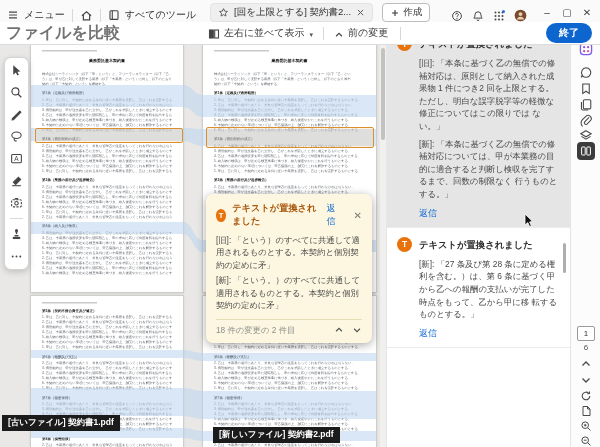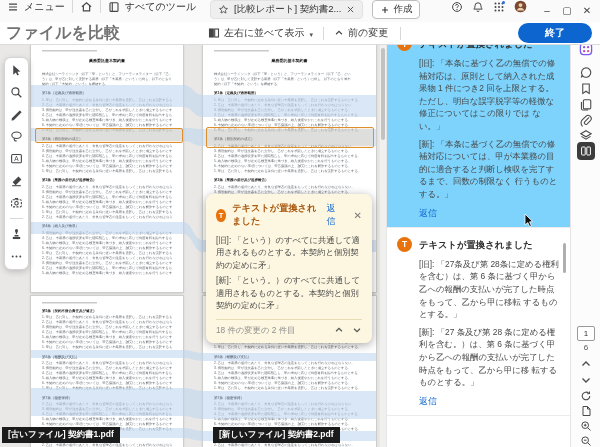--- a/index.html
+++ b/index.html
@@ -2,37 +2,37 @@
 <html><head>
 <meta charset="utf-8">
 <style>
   html,body{margin:0;padding:0}
   body{width:600px;height:447px;overflow:hidden;position:relative;
        font-family:"Liberation Sans","DejaVu Sans",sans-serif;background:#e9e8e6;color:#333}
   svg{display:block}
   .ic{flex:0 0 auto}
   
   .bar1{position:absolute;top:0;left:0;right:0;height:22px;background:#fafafa;
-        border-bottom:1px solid #e0e0e0;display:flex;align-items:flex-start;z-index:40;font-size:10px}
+        border-bottom:1px solid #e0e0e0;display:flex;align-items:flex-end;z-index:40;font-size:10px}
   .bar1 .grp{display:flex;align-items:center;gap:5px}
   .vsep{width:1px;height:13px;background:#d8d8d8;margin:0 7px}
   .tab{display:flex;align-items:center;gap:5px;background:#efefef;border:1px solid #e2e2e2;
        border-radius:4px;padding:2px 7px;margin-left:14px;font-size:9.5px;color:#2f2f2f}
   .createbtn{display:flex;align-items:center;gap:3px;border:1px solid #bdbdbd;border-radius:4px;
        padding:2px 7px;margin-left:9px;font-size:9.5px;background:#fff}
   .winctl{display:flex;align-items:center;gap:0;margin-left:10px}
   .winbtn{width:20px;height:20px;display:flex;align-items:center;justify-content:center;color:#444;font-size:10px}
   
   .bar2{position:absolute;top:22px;left:0;right:0;height:22px;background:#fff;
         border-bottom:1px solid #dcdcdc;display:flex;align-items:center;z-index:40;font-size:10px}
   .b2title{font-weight:bold;font-size:16px;margin-left:6px;color:#737373}
-  .tbtn{display:flex;align-items:center;gap:4px;color:#3c3c3c}
+  .tbtn{display:flex;align-items:flex-end;gap:4px;color:#3c3c3c}
   .caret{font-size:7px;color:#555;margin-left:1px;align-self:flex-end;line-height:10px}
   .donebtn{margin-left:auto;margin-right:8px;background:#0d66d0;color:#fff;font-weight:bold;
-        font-size:10px;border-radius:10px;padding:3px 27px}
+        font-size:10px;border-radius:10px;padding:3px 13px}
   
   .main{position:absolute;top:44px;left:0;right:0;bottom:0;background:#e9e8e6;overflow:hidden}
   .page{position:absolute;background:#fff;box-shadow:0 0 0 1px #cdcdca,0 1px 3px rgba(0,0,0,.18)}
   .pg-scale{width:200%;transform:scale(.5);transform-origin:0 0;box-sizing:border-box;padding:12px 22px 0}
   .doc-title{text-align:center;font-weight:bold;font-size:8px;color:#1e1e1e;margin:12px 0 16px}
   .doc-h{font-weight:bold;font-size:7px;color:#222;margin:9px 0 3px}
   .doc-line{font-size:6.6px;line-height:10px;white-space:nowrap;overflow:hidden;color:#5d6269}
   .hdrbar{height:3px;width:110px;background:#c9c9c9;margin:0 0 8px}
   .bands{position:absolute;left:0;top:0;pointer-events:none;z-index:5}
   .obox{position:absolute;border:1.5px solid #dd8f2e;background:rgba(244,176,84,.16);border-radius:2px;z-index:6}
@@ -46,21 +46,21 @@
   
   .dscroll{position:absolute;left:380px;top:0;bottom:0;width:6px;background:#f0f0ee;z-index:7}
   .dthumb{position:absolute;left:1px;width:4px;border-radius:2px;background:#c2c2c0}
   
   .panel{position:absolute;left:386px;top:0;bottom:0;width:184px;background:#fff;z-index:10;
          border-left:1px solid #e6e6e6}
   .phead{display:flex;align-items:center;height:26px;padding:0 10px;gap:9px}
   .ptitle{font-weight:bold;font-size:11px;color:#1f1f1f}
   .pbody{position:absolute;top:26px;left:0;right:0;bottom:0;overflow:hidden}
   .card{display:flex;gap:7px;padding:9px 10px 7px;border-top:1px solid #ececec}
-  .card.sel{background:#7dd3fc;border-top-color:#e3e1df}
+  .card.sel{background:#e5e5e5;border-top-color:#e3e1df}
   .cav{width:15px;height:15px;border-radius:50%;background:#e8720c;color:#fff;font-weight:bold;
        font-size:8.5px;display:flex;align-items:center;justify-content:center;flex:0 0 auto}
   .cbody{flex:1;min-width:0}
   .ctitle{font-weight:bold;font-size:9.3px;color:#2d2d2d;margin:2px 0 6px}
   .ctext{font-size:8.4px;line-height:1.5;color:#474747;margin-bottom:5px}
   .creply{font-size:9px;color:#0d66d0;margin-top:6px}
   .secrow{display:flex;align-items:center;gap:7px;padding:7px 12px;border-top:1px solid #ececec;
           font-size:9.3px;color:#2d2d2d}
   .seccount{margin-left:auto;color:#444}
   .pscroll{position:absolute;left:176px;width:3px;border-radius:2px;background:#aeaeae;z-index:12}
@@ -108,21 +108,21 @@
     <svg class="ic" width="12" height="12" viewBox="0 0 12 12" fill="none" stroke="#464646" stroke-width="1.1">
         <rect x="2" y="1.8" width="8" height="8.6" rx="1"></rect>
         <path d="M4.3 1.8 V10.4"></path>
       </svg>
     <span>すべてのツール</span>
   </div>
   <div class="tab">
     <svg class="ic" width="11" height="11" viewBox="0 0 12 12" fill="none" stroke="#555" stroke-width="1">
         <path d="M6 1.8 L7.3 4.5 L10.3 4.9 L8.1 6.9 L8.7 9.9 L6 8.4 L3.3 9.9 L3.9 6.9 L1.7 4.9 L4.7 4.5 Z"></path>
       </svg>
-    <span>[比較レポート] 契約書2...</span>
+    <span>[回を上限とする] 契約書2...</span>
     <svg class="ic" width="9" height="9" viewBox="0 0 12 12" fill="none" stroke="#555" stroke-width="1.3">
         <path d="M2.5 2.5 L9.5 9.5 M9.5 2.5 L2.5 9.5"></path>
       </svg>
   </div>
   <div class="createbtn">
     <svg class="ic" width="10" height="10" viewBox="0 0 12 12" fill="none" stroke="#333" stroke-width="1.3">
         <path d="M6 2.5 V9.5 M2.5 6 H9.5"></path>
       </svg>
     <span>作成</span>
   </div>
@@ -375,21 +375,21 @@
         <path d="M2.6 8.2 h6.8 v2 H2.6 Z"></path>
         <path d="M4.2 6.4 h3.6 v1.4 H4.2 Z"></path>
       </svg>
     <svg width="13" height="13" viewBox="0 0 12 12" fill="#464646">
         <circle cx="2.5" cy="6" r=".9"></circle>
         <circle cx="6" cy="6" r=".9"></circle>
         <circle cx="9.5" cy="6" r=".9"></circle>
       </svg>
   </div>
 
-  <div class="filelabel" style="left:2px;top:383px">[古いファイル] 契約書1.pdf</div>
+  <div class="filelabel" style="left:2px;top:371px">[古いファイル] 契約書1.pdf</div>
   <div class="filelabel" style="left:213px;top:383px">[新しいファイル] 契約書2.pdf</div>
 
   <div class="dscroll">
     <div class="dthumb" style="top:4px;height:92px"></div>
   </div>
 
   <div class="popup">
     <div class="pophead">
       <div class="popav">T</div>
       <span class="poptitle">テキストが置換されました</span>
@@ -440,21 +440,20 @@
           <div class="ctitle">テキストが置換されました</div>
           <div class="ctext">[旧]: 「本条に基づく乙の無償での修補対応は、原則として納入された成果物 1 件につき2 回を上限とする。ただし、明白な誤字脱字等の軽微な修正についてはこの限りでは ない。」</div>
           <div class="ctext">[新]: 「本条に基づく乙の無償での修補対応については、甲が本業務の目的に適合すると判断し検収を完了するまで、回数の制限なく 行うものとする。」</div>
           <div class="creply">返信</div>
         </div>
       </div>
       <div class="card">
         <div class="cav">T</div>
         <div class="cbody">
           <div class="ctitle">テキストが置換されました</div>
-          <div class="ctext">[旧]: 「27条及び第 28条に定める権利を含む）は、第 6 条に基づく甲から乙への報酬の支払いが完了した時点をもって、乙から甲に移転 するものとする。」</div>
           <div class="ctext">[新]: 「27 条及び第 28 条に定める権利を含む。）は、第 6 条に基づく甲から乙への報酬の支払いが完了した時点をもって、乙から甲に移 転するものとする。」</div>
           <div class="creply">返信</div>
         </div>
       </div>
       <div class="card"></div>
     </div>
   <div class="pscroll" style="top:243px;height:30px"></div>
 </div>
 
 <div class="rail">

